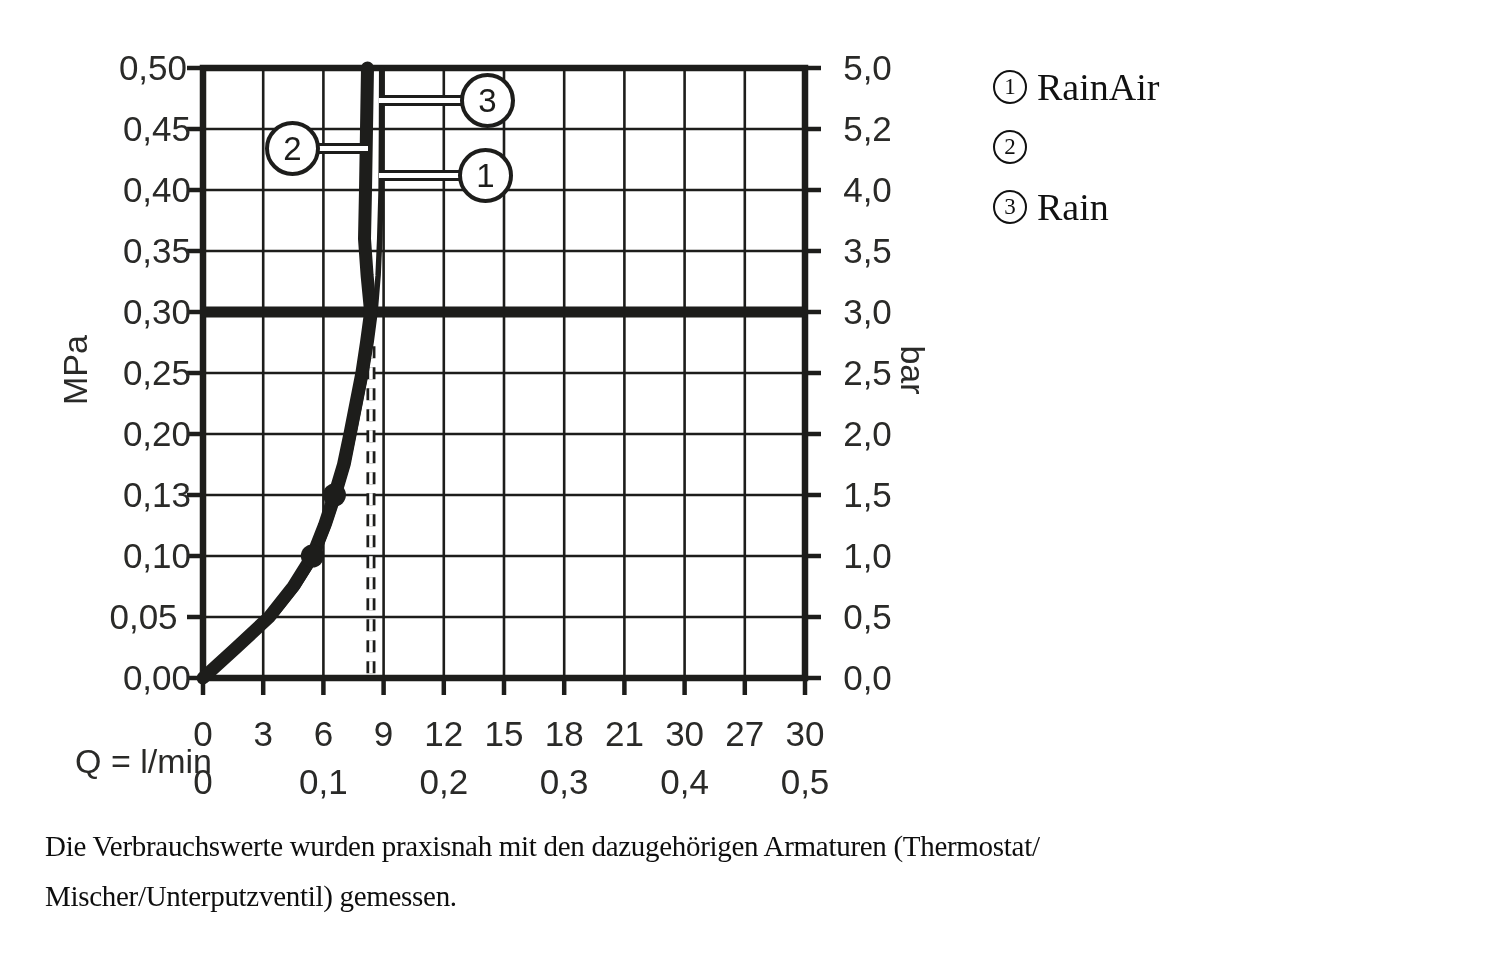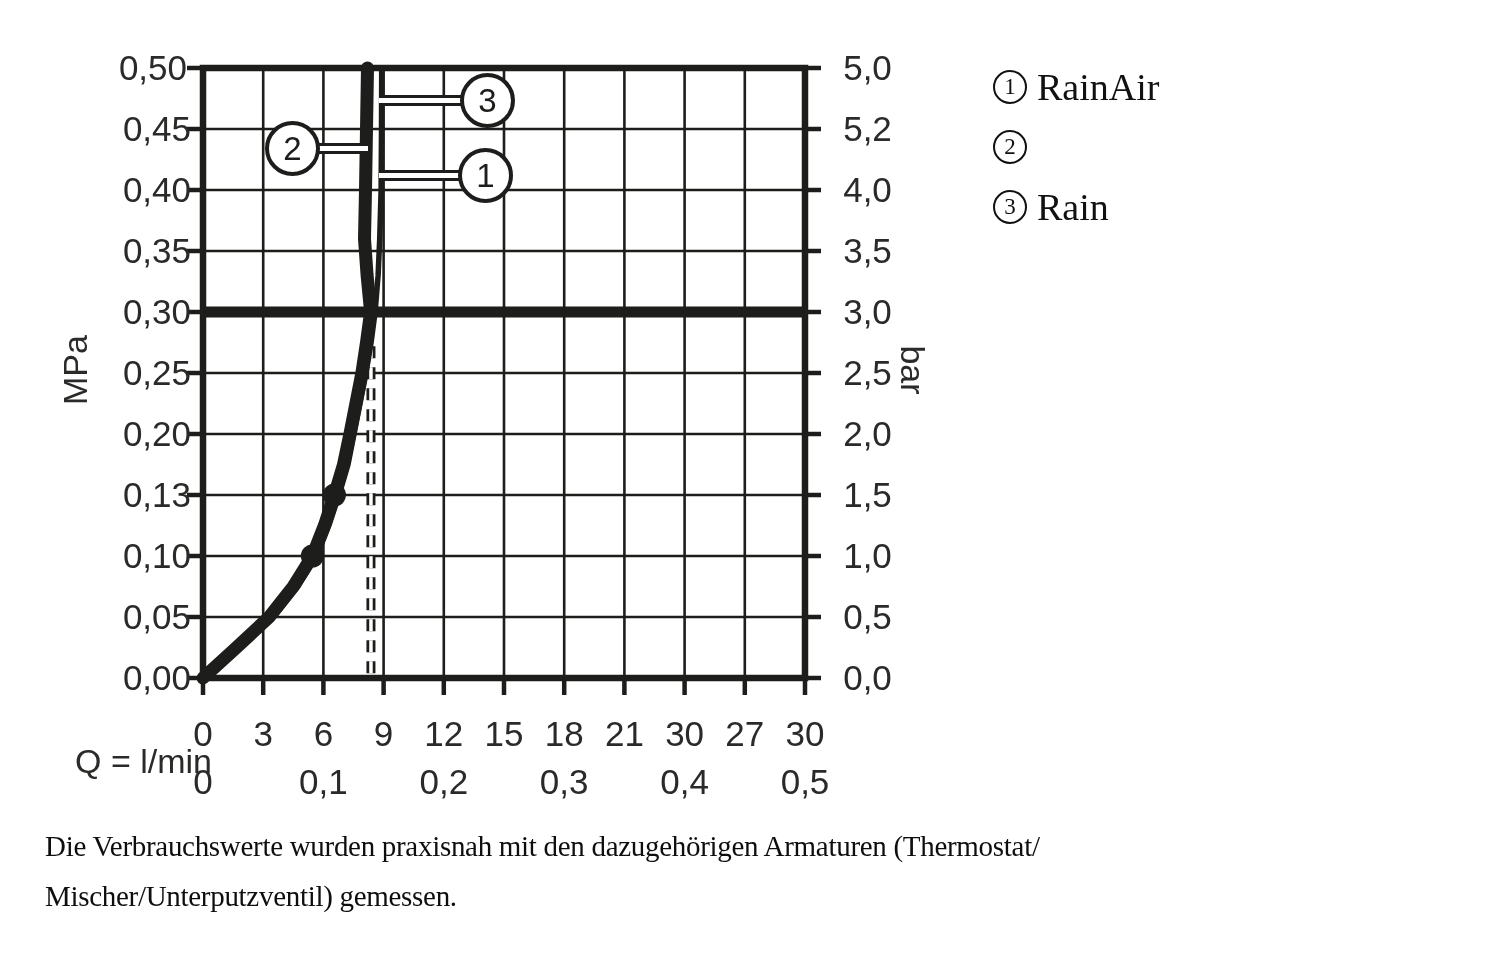--- a/index.html
+++ b/index.html
@@ -142,21 +142,21 @@
 
 <div class="ytick left" style="left: 92px; top: 49px;">0,50</div>
     <div class="ytick left" style="left: 96px; top: 110px;">0,45</div>
     <div class="ytick left" style="left: 96px; top: 171px;">0,40</div>
     <div class="ytick left" style="left: 96px; top: 232px;">0,35</div>
     <div class="ytick left" style="left: 96px; top: 293px;">0,30</div>
     <div class="ytick left" style="left: 96px; top: 354px;">0,25</div>
     <div class="ytick left" style="left: 96px; top: 415px;">0,20</div>
     <div class="ytick left" style="left: 96px; top: 476px;">0,13</div>
     <div class="ytick left" style="left: 96px; top: 537px;">0,10</div>
-    <div class="ytick left" style="left: 96px; top: 598px;">0,05</div>
+    <div class="ytick left" style="left: 96px; top: 598px; text-align: center;">0,05</div>
     <div class="ytick left" style="left: 96px; top: 659px;">0,00</div>
     <div class="ytick right" style="left: 820px; top: 49px;">5,0</div>
     <div class="ytick right" style="left: 820px; top: 110px;">5,2</div>
     <div class="ytick right" style="left: 820px; top: 171px;">4,0</div>
     <div class="ytick right" style="left: 820px; top: 232px;">3,5</div>
     <div class="ytick right" style="left: 820px; top: 293px;">3,0</div>
     <div class="ytick right" style="left: 820px; top: 354px;">2,5</div>
     <div class="ytick right" style="left: 820px; top: 415px;">2,0</div>
     <div class="ytick right" style="left: 820px; top: 476px;">1,5</div>
     <div class="ytick right" style="left: 820px; top: 537px;">1,0</div>

